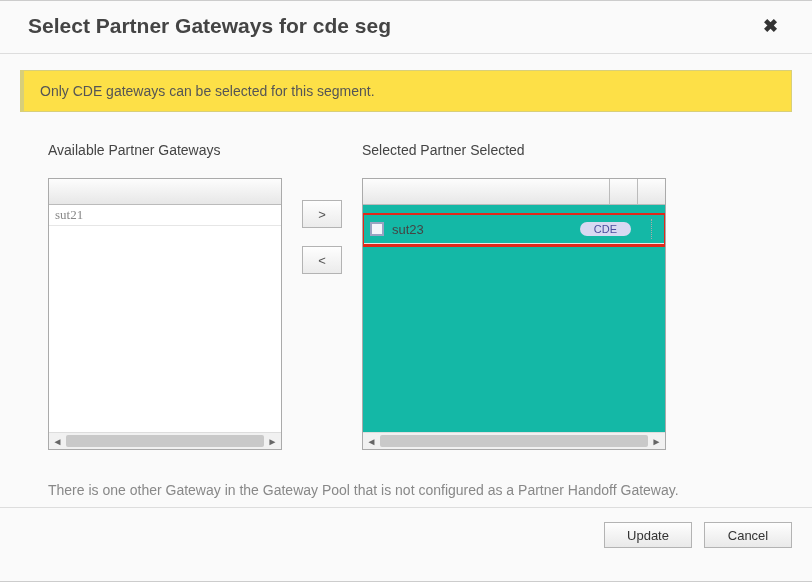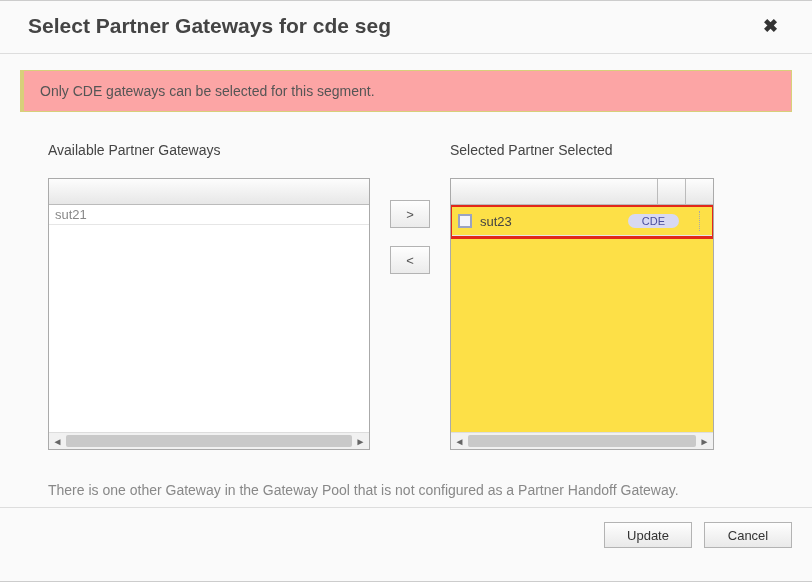--- a/index.html
+++ b/index.html
@@ -34,46 +34,47 @@
 }
 .close-btn {
   font-size: 18px;
   font-weight: bold;
   color: #333;
   cursor: pointer;
   padding: 2px 6px;
 }
 .notice {
   margin: 16px 20px 0 20px;
-  background: #fca5a5;
+  background: #fde047;
   border: 1px solid #d8cf7a;
   border-left: 4px solid #d8cf7a;
   padding: 12px 16px;
   font-size: 14px;
   color: #555;
 }
 .body {
   padding: 30px 40px 10px 48px;
   display: flex;
   gap: 20px;
 }
 .panel-col { display: flex; flex-direction: column; }
 .panel-label {
   font-size: 14px;
   color: #444;
   margin-bottom: 20px;
 }
 .listbox {
-  width: 322px;
+  width: 234px;
   height: 272px;
   border: 1px solid #aaa;
   background: #fff;
   display: flex;
   flex-direction: column;
   position: relative;
+  font-family: Liberation Serif, serif;
 }
 .listbox-header {
   height: 26px;
   background: linear-gradient(#fdfdfd, #e7e7e7);
   border-bottom: 1px solid #bbb;
 }
 .list-items {
   flex: 1;
   overflow: hidden;
 }
@@ -104,25 +105,25 @@
   display:flex;flex-direction:column;gap:18px;margin-top:58px;
 }
 .tbtn {
   width:40px;height:28px;
   border:1px solid #b3b3b3;
   background:linear-gradient(#fefefe,#ebebeb);
   font-size:13px;color:#555;
   cursor:pointer;
 }
 .right-listbox {
-  width: 264px;
+  width: 304px;
   height: 272px;
   border:1px solid #aaa;
-  background:#fde047;
-  display:flex;flex-direction:column;
+  background:#14b8a6;
+  display:flex;flex-direction:column;gap:8px;
 }
 .right-header {
   height:26px;
   background: linear-gradient(#fdfdfd, #e7e7e7);
   border-bottom:1px solid #bbb;
   display:flex;
 }
 .right-header .col-main { flex:1; }
 .right-header .col-small { width:28px; border-left:1px solid #bbb; }
 .selected-row-wrap {

